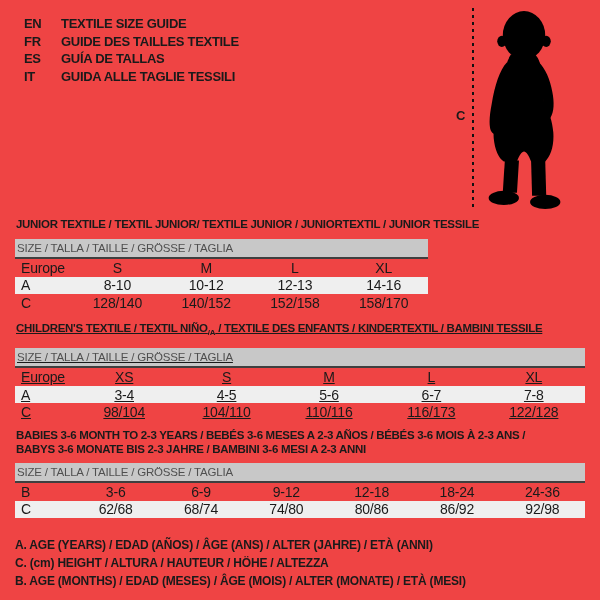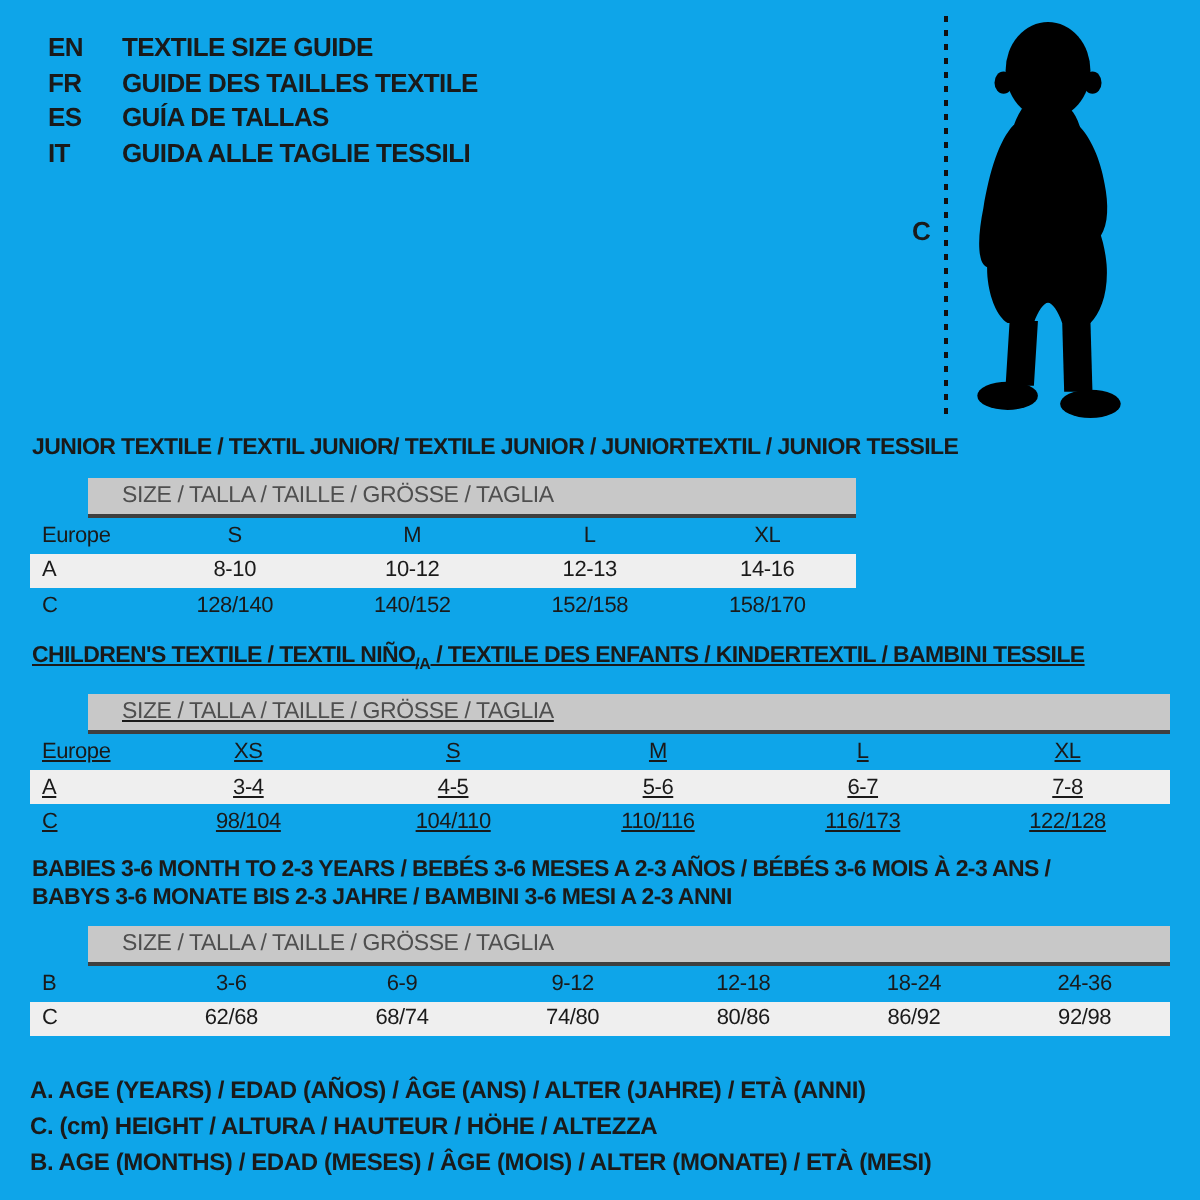--- a/index.html
+++ b/index.html
@@ -1,17 +1,17 @@
 <!DOCTYPE html>
 <html><head>
 <meta charset="utf-8">
 <style>
   html,body { margin:0; padding:0; background:#ffffff; }
   .page {
-    position:relative; width:600px; height:600px; background:#0ea5e9;
+    position:relative; width:600px; height:600px; background:#ef4444;
     font-family:"Liberation Sans", sans-serif; color:#1a1a1a; overflow:hidden;
   }
 
   
   .lang-block { position:absolute; top:15px; left:24px; }
   .lang-row { display:flex; height:17.5px; align-items:center; }
   .lang-code { width:37px; font-weight:bold; font-size:13px; letter-spacing:-0.3px; }
   .lang-label { font-weight:bold; font-size:13px; letter-spacing:-0.3px; white-space:nowrap; }
 
   
@@ -24,28 +24,28 @@
   #sec1 { top:217px; width:413px; }
   #sec2 { top:321px; width:570px;text-decoration:underline; }
   #sec3 { top:428px; width:570px; }
   .sec-title {
     font-weight:bold; font-size:11.5px; letter-spacing:-0.3px;
     line-height:14px; white-space:nowrap; margin-left:1px;
   }
   .sec-title sub { font-size:8px; letter-spacing:-0.2px; }
   .size-bar {
     margin-top:8px; height:18px; line-height:18px; background:#c8c8c8;
-    border-bottom:2px solid #3f3f3f; padding-left:17px;
-    font-size:11.5px; color:#4f4f4f; letter-spacing:-0.2px;margin-left:29px;
+    border-bottom:2px solid #3f3f3f; padding-left:2px;
+    font-size:11.5px; color:#4f4f4f; letter-spacing:-0.2px;
   }
   #sec3 .size-bar { margin-top:7px; }
   table { width:100%; border-collapse:collapse; table-layout:fixed; }
   td {
     height:17.5px; padding:0; text-align:center;
-    font-size:11px; letter-spacing:-0.2px; color:#1a1a1a;
+    font-size:14px; letter-spacing:-0.2px; color:#1a1a1a;
   }
   td.rowlabel { width:52px; text-align:left; padding-left:6px; }
   tr.alt td { background:#efefef; }
 
   
   .notes { position:absolute; left:15px; top:536px; }
   .note-line { font-weight:bold; font-size:12px; letter-spacing:-0.2px; line-height:18px; white-space:nowrap; }
 </style>
 </head>
 <body>

